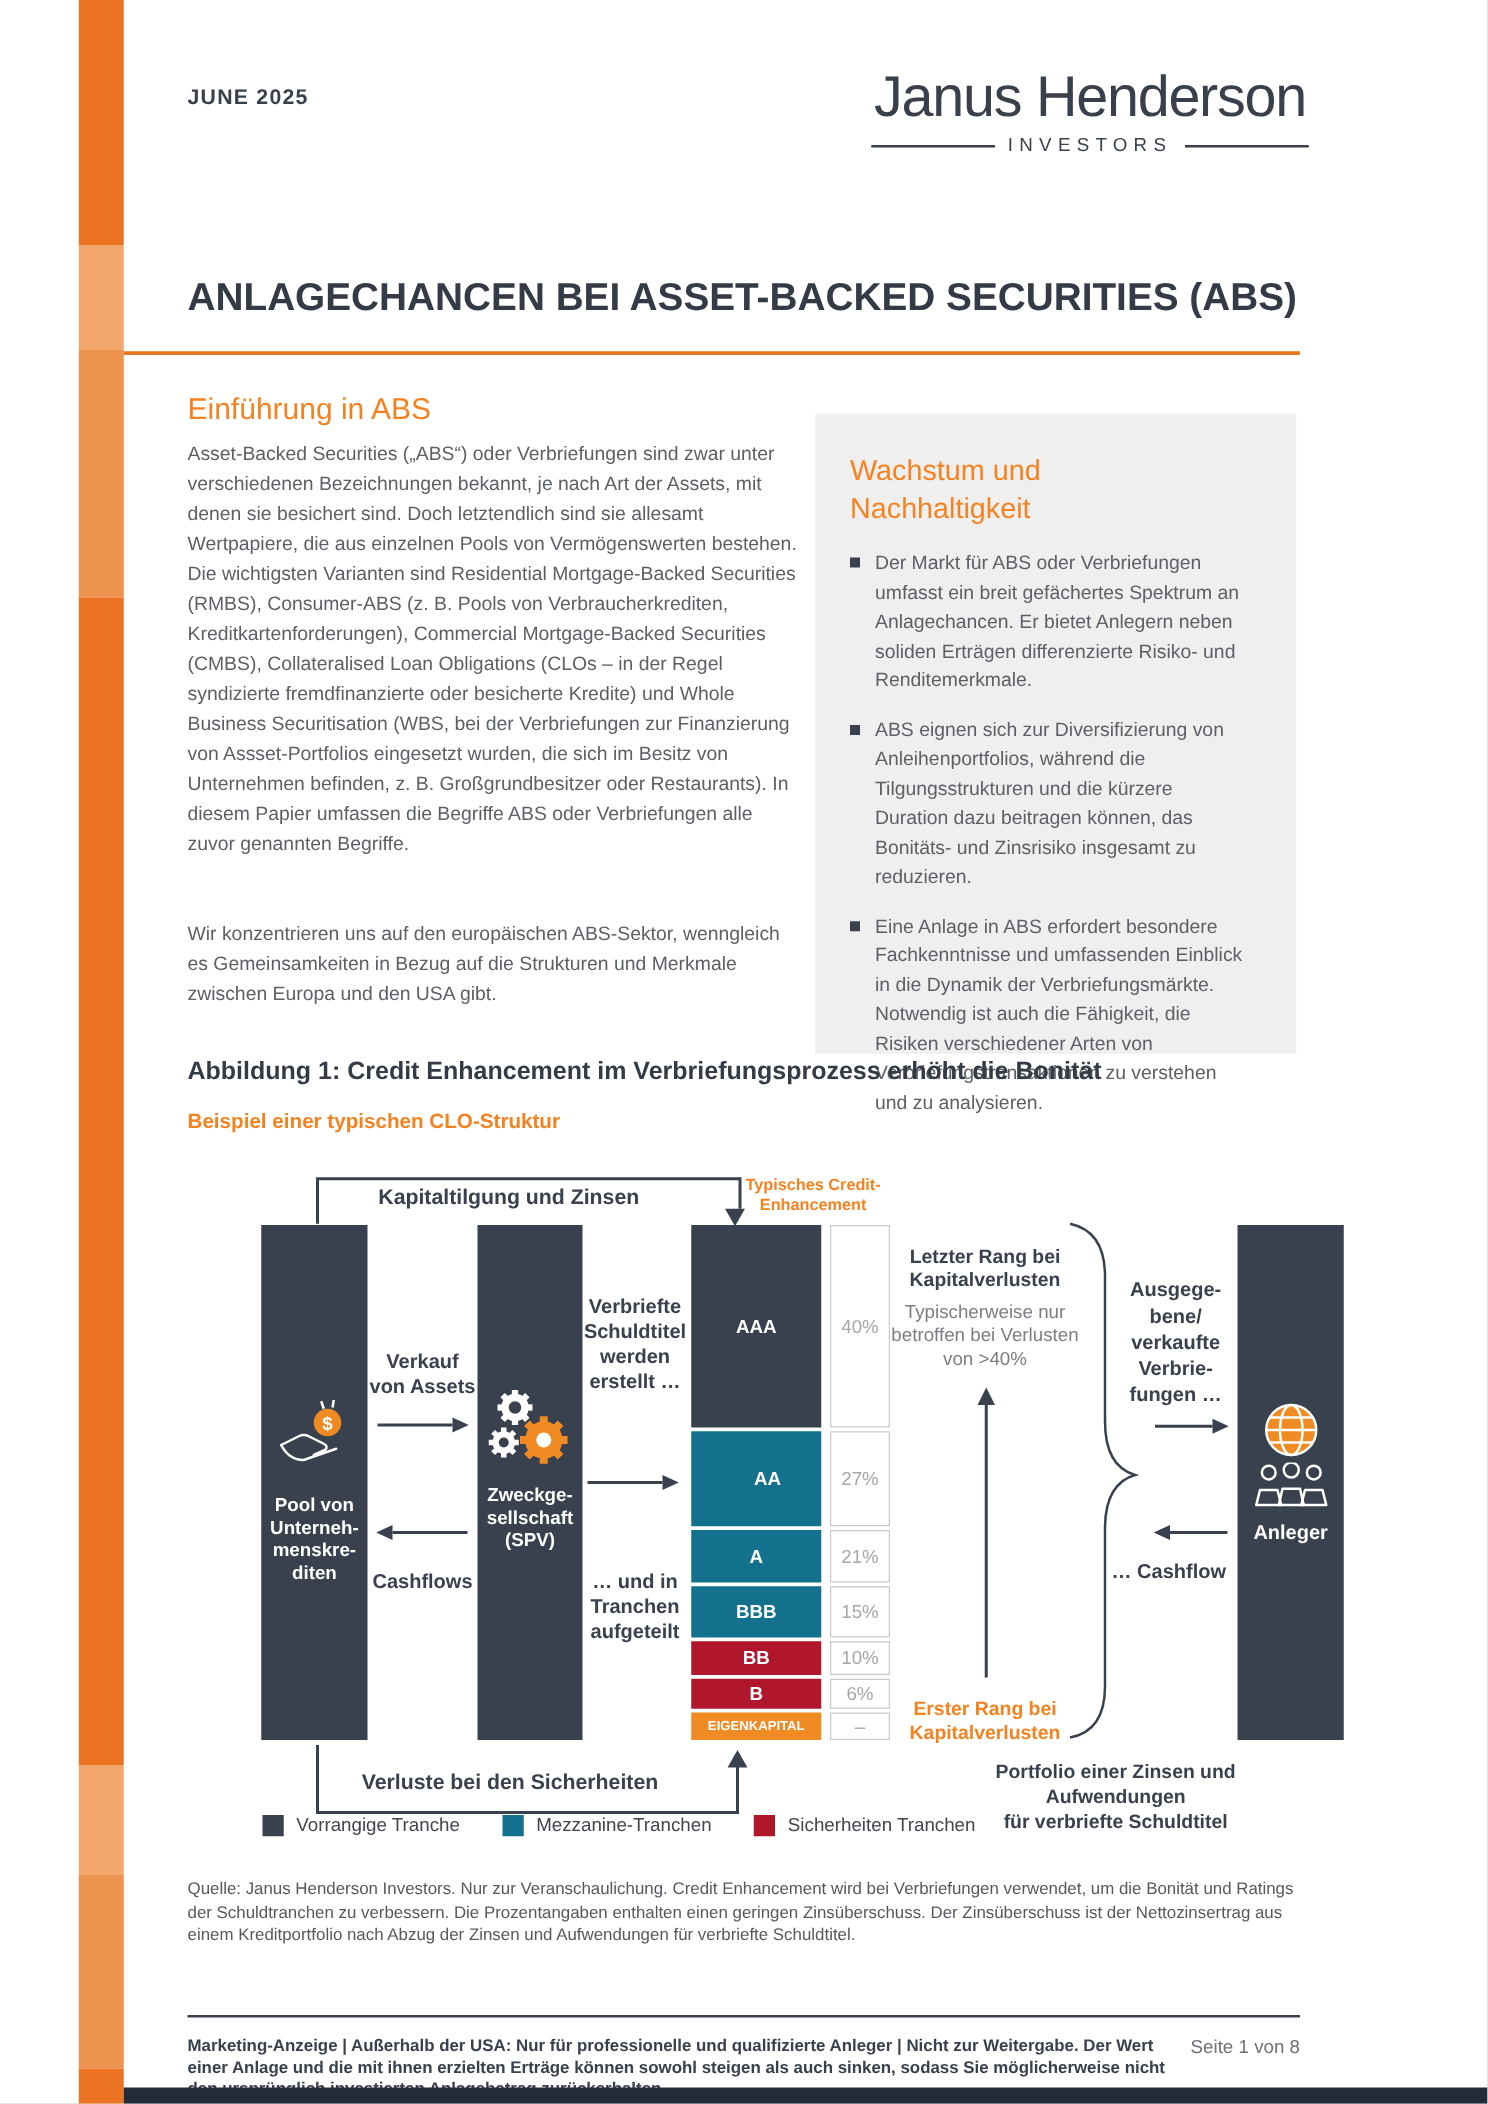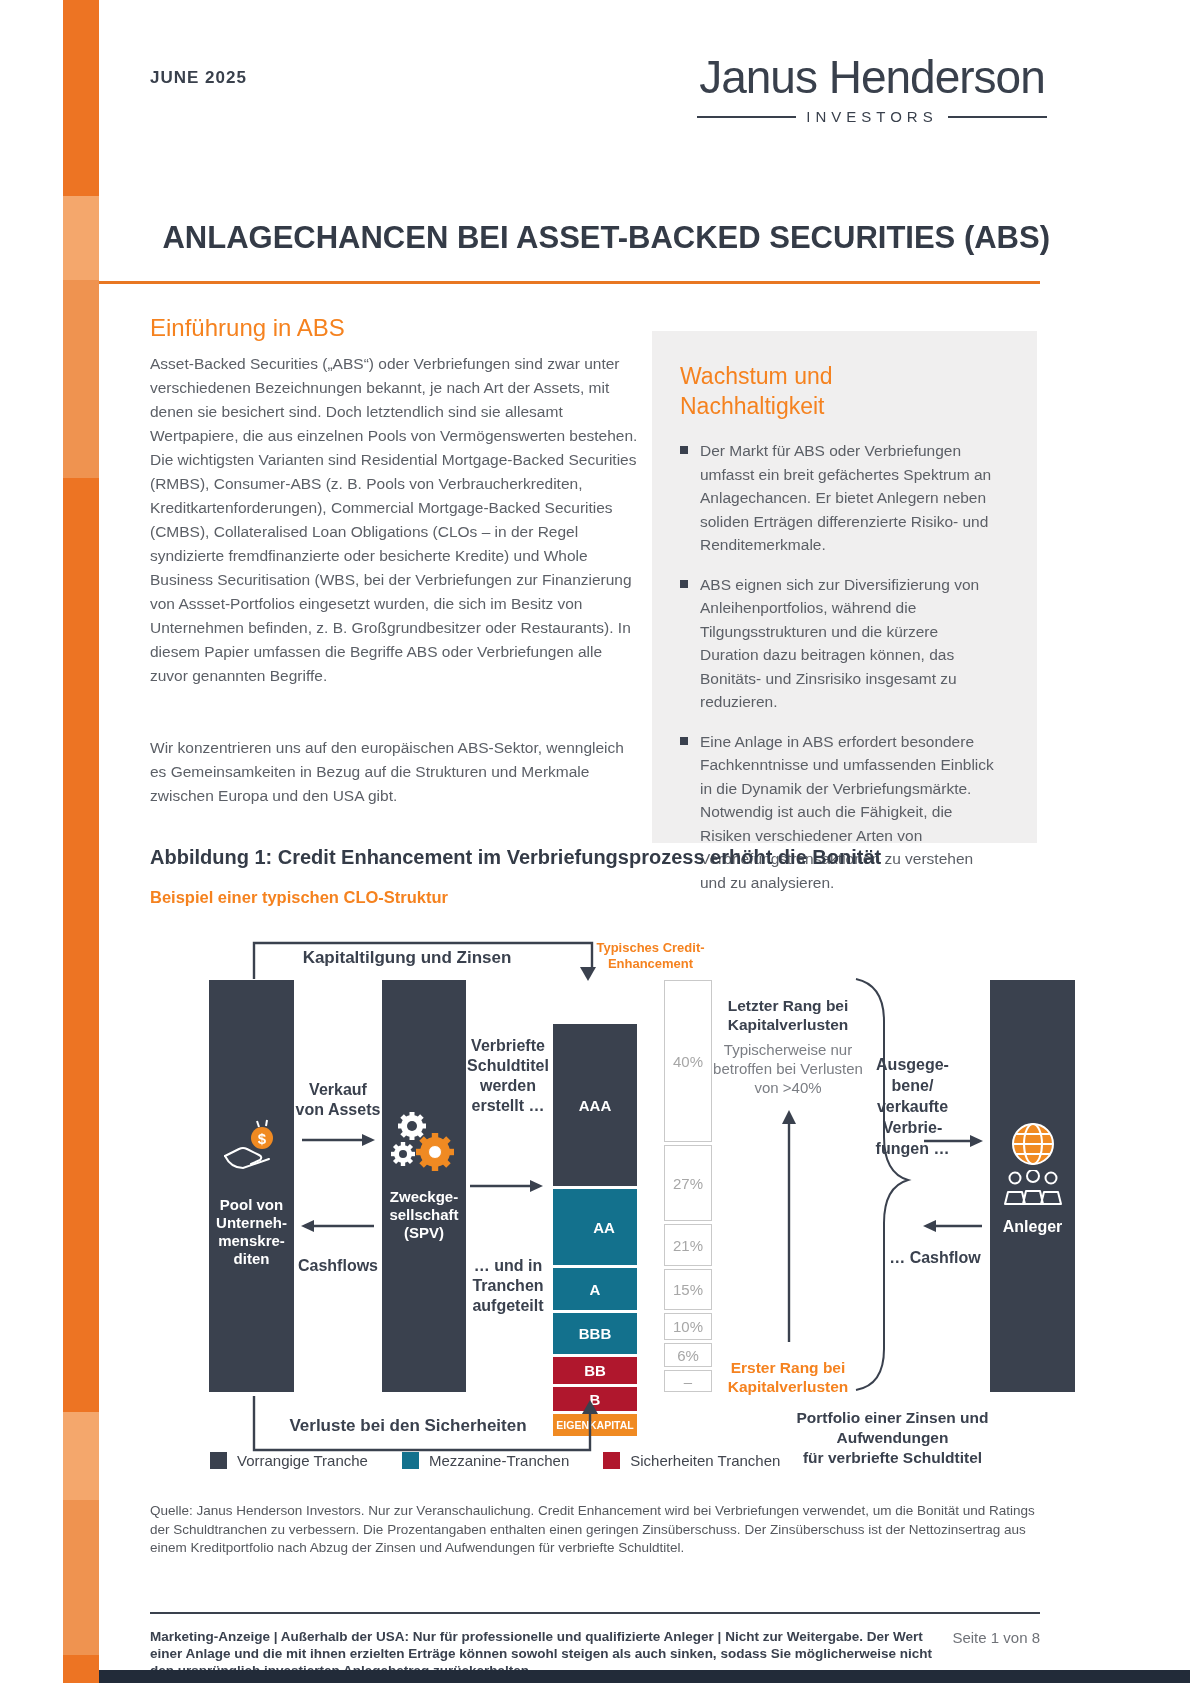--- a/index.html
+++ b/index.html
@@ -81,21 +81,21 @@
   <div class="abs date" style="left:150px;top:68px;">JUNE 2025</div>
   <div class="abs" style="left:697px;top:54px;width:350px;">
     <div class="logo-name" style="text-align:center;">Janus Henderson</div>
     <div class="logo-sub-row">
       <div class="logo-line"></div>
       <div class="logo-sub">INVESTORS</div>
       <div class="logo-line"></div>
     </div>
   </div>
 
-  <div class="abs doc-title" style="left:150px;top:220px;width:900px;text-align:right;">ANLAGECHANCEN BEI ASSET-BACKED SECURITIES (ABS)</div>
+  <div class="abs doc-title" style="left:150px;top:220px;width:900px;">ANLAGECHANCEN BEI ASSET-BACKED SECURITIES (ABS)</div>
   <div class="abs orange-rule" style="left:99px;top:281px;width:941px;"></div>
 
   <div class="abs intro-h" style="left:150px;top:314px;">Einführung in ABS</div>
   <div class="abs body-txt" style="left:150px;top:352px;width:494px;">Asset-Backed Securities („ABS“) oder Verbriefungen sind zwar unter verschiedenen Bezeichnungen bekannt, je nach Art der Assets, mit denen sie besichert sind. Doch letztendlich sind sie allesamt Wertpapiere, die aus einzelnen Pools von Vermögenswerten bestehen. Die wichtigsten Varianten sind Residential Mortgage-Backed Securities (RMBS), Consumer-ABS (z. B. Pools von Verbraucherkrediten, Kreditkartenforderungen), Commercial Mortgage-Backed Securities (CMBS),  Collateralised Loan Obligations (CLOs – in der Regel syndizierte fremdfinanzierte oder besicherte Kredite) und Whole Business Securitisation (WBS, bei der Verbriefungen zur Finanzierung  von Assset-Portfolios eingesetzt wurden, die sich im Besitz  von Unternehmen befinden, z. B. Großgrundbesitzer oder Restaurants). In diesem Papier umfassen die Begriffe ABS  oder Verbriefungen alle zuvor genannten Begriffe.</div>
   <div class="abs body-txt" style="left:150px;top:736px;width:494px;">Wir konzentrieren uns auf den europäischen ABS-Sektor, wenngleich es Gemeinsamkeiten in Bezug auf die Strukturen und Merkmale zwischen Europa und den USA gibt.</div>
 
   <div class="abs graybox" style="left:652px;top:285px;width:385px;height:512px;">
     <div class="growth-h pre">Wachstum und
 Nachhaltigkeit</div>
     <div class="bullets">
@@ -196,21 +196,21 @@
 werden
 erstellt …</div>
   <svg class="abs" style="left:468px;top:1178px;" width="76" height="16" viewBox="0 0 76 16">
     <line class="ln" x1="2" y1="8" x2="62" y2="8"></line>
       <polygon class="hd" points="62,2 75,8 62,14"></polygon>
   </svg>
   <div class="abs dlabel pre" style="left:460px;top:1256px;width:96px;">… und in
 Tranchen
 aufgeteilt</div>
 
-  <div class="abs tr-col" style="left:553px;top:980px;width:84px;margin-top:44px;">
+  <div class="abs tr-col" style="left:553px;top:980px;width:104px;">
     <div class="tr-row" style="height:162px;background:#3A414E;">
         <span>AAA</span>
       </div>
     <div class="tr-row" style="height:76px;background:#13718D;padding-left:18px;">
         <span>AA</span>
       </div>
     <div class="tr-row" style="height:42px;background:#13718D;">
         <span>A</span>
       </div>
     <div class="tr-row" style="height:41px;background:#13718D;">
@@ -260,21 +260,21 @@
     <line class="ln" x1="10" y1="234" x2="10" y2="14"></line>
       <polygon class="hd" points="3,16 10,2 17,16"></polygon>
   </svg>
   <div class="abs olabel pre" style="left:712px;top:1358px;width:152px;font-size:15.5px;line-height:19px;">Erster Rang bei
 Kapitalverlusten</div>
 
   <svg class="abs" style="left:850px;top:977px;" width="62" height="416" viewBox="0 0 62 416">
     <path d="M 6 2 Q 34 8 34 44 L 34 160 Q 34 196 58 203 Q 34 210 34 246 L 34 372 Q 34 408 6 413" fill="none" stroke="#3A414E" stroke-width="2"></path>
   </svg>
 
-  <div class="abs dlabel pre" style="left:865px;top:1022px;width:95px;line-height:21px;margin-top:32px;">Ausgege-
+  <div class="abs dlabel pre" style="left:893px;top:1022px;width:95px;line-height:21px;">Ausgege-
 bene/
 verkaufte
 Verbrie-
 fungen …</div>
   <svg class="abs" style="left:922px;top:1133px;" width="62" height="16" viewBox="0 0 62 16">
     <line class="ln" x1="2" y1="8" x2="48" y2="8"></line>
       <polygon class="hd" points="48,2 61,8 48,14"></polygon>
   </svg>
   <div class="abs blk" style="left:990px;top:980px;width:85px;height:412px;padding-top:142px;">
     <svg width="44" height="44" viewBox="0 0 44 44">

